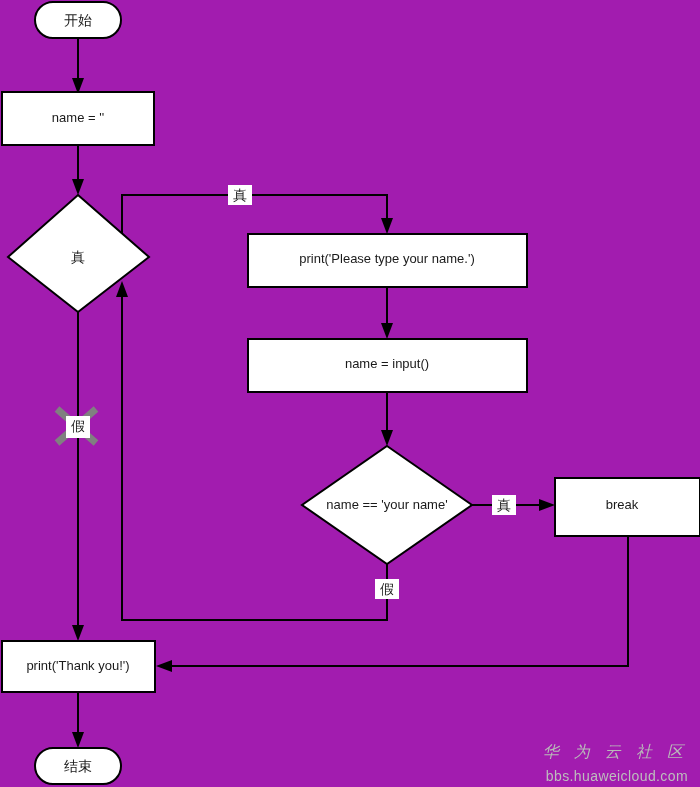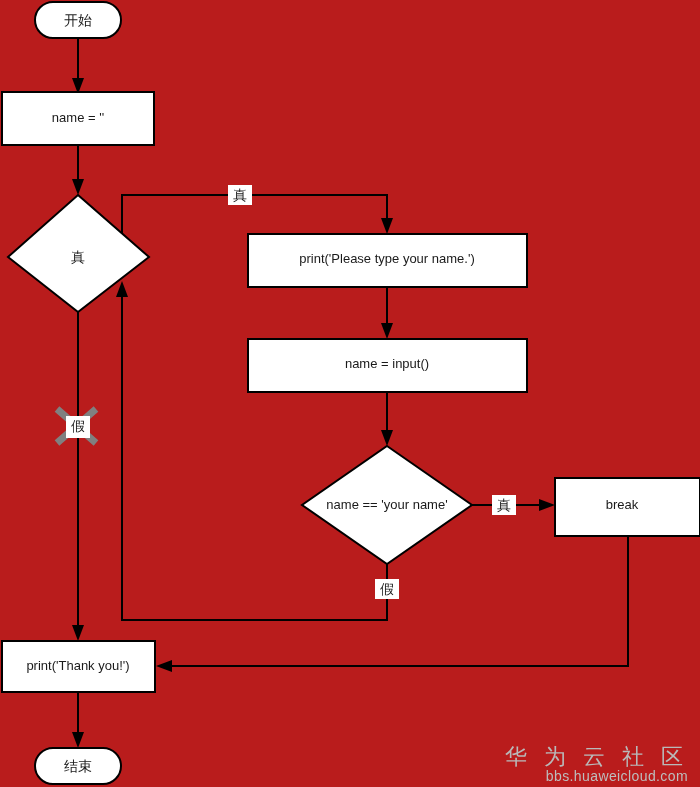--- a/index.html
+++ b/index.html
@@ -4,21 +4,21 @@
 <style>
   html, body {
     margin: 0;
     padding: 0;
     background: #ffffff;
   }
   #canvas {
     position: relative;
     width: 700px;
     height: 787px;
-    background: #b91c1c;
+    background: #a21caf;
     overflow: hidden;
     font-family: "Liberation Sans", "DejaVu Sans", sans-serif;
   }
   svg.flow {
     position: absolute;
     top: 0;
     left: 0;
     width: 700px;
     height: 787px;
   }
@@ -58,24 +58,25 @@
   }
   text.cjk {
     font-family: "DejaVu Sans", "Liberation Sans", sans-serif;
     font-size: 14px;
   }
   .wm-cn {
     position: absolute;
     right: 12px;
     top: 742px;
     font-family: "DejaVu Sans", "Liberation Sans", sans-serif;
-    font-size: 22px;
+    font-size: 16px;
     letter-spacing: 5px;
     color: #b9b9b9;
     white-space: nowrap;
+    font-style: italic;
   }
   .wm-url {
     position: absolute;
     right: 12px;
     top: 768px;
     font-family: "Liberation Sans", "DejaVu Sans", sans-serif;
     font-size: 14px;
     letter-spacing: 0.4px;
     color: #bdbdbd;
     white-space: nowrap;

